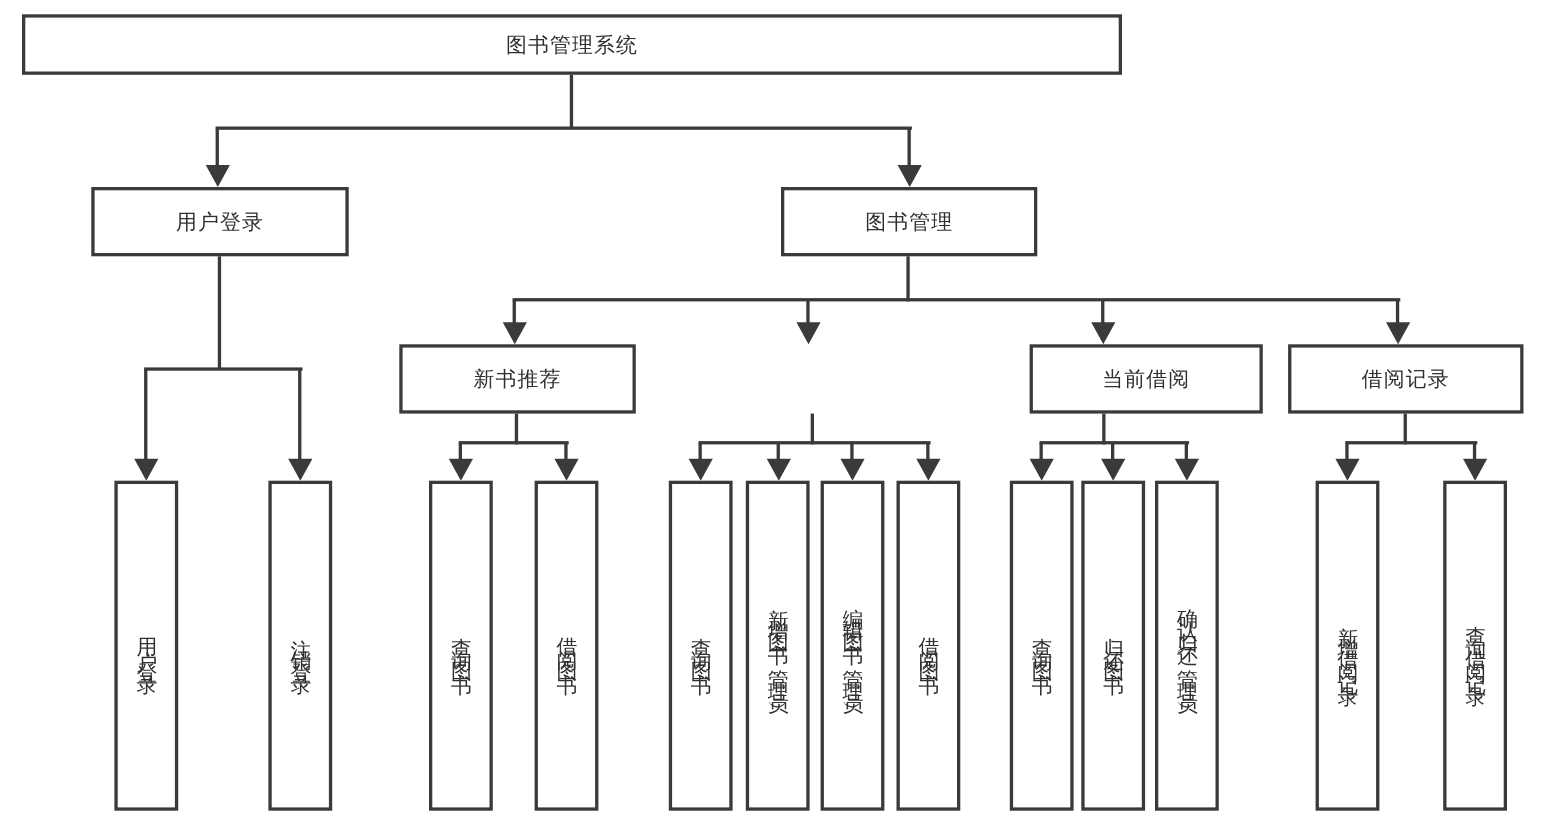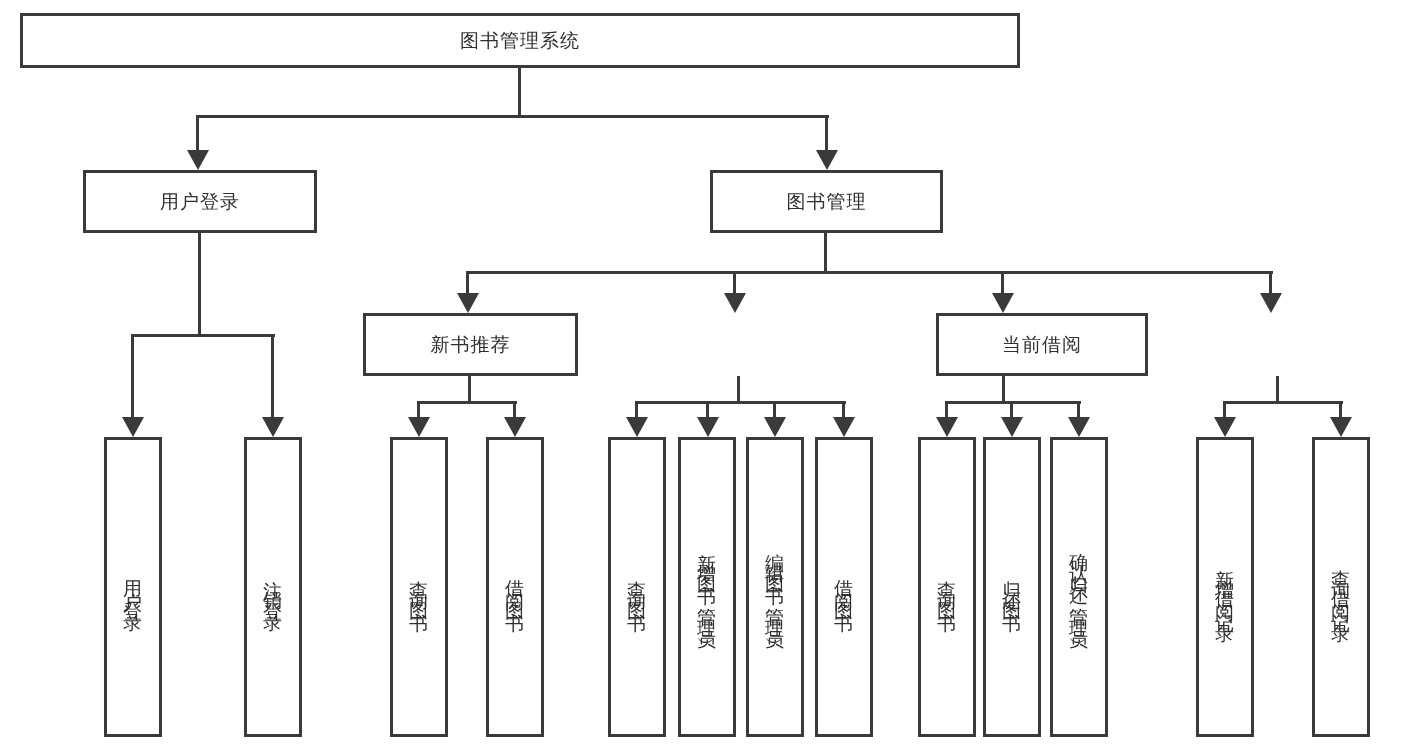--- a/index.html
+++ b/index.html
@@ -69,20 +69,23 @@
   <div class="vline" style="left:1001px;top:273px;height:24px;"></div>
   <div class="arrow" style="left:992px;top:293px;"></div>
   <div class="vline" style="left:1269px;top:273px;height:24px;"></div>
   <div class="arrow" style="left:1260px;top:293px;"></div>
 
   <div class="box hbox" style="left:363px;top:313px;width:215px;height:63px;">
     <span>新书推荐</span>
   </div>
   <div class="box hbox" style="left:898px;top:313px;width:212px;height:63px;margin-left:38px;">
     <span>当前借阅</span>
+  </div>
+  <div class="box hbox" style="left:1171px;top:313px;width:214px;height:63px;">
+    <span>借阅记录</span>
   </div>
 
   <div class="vline" style="left:468px;top:376px;height:28px;"></div>
   <div class="hline" style="left:417px;top:401px;width:100px;"></div>
   <div class="vline" style="left:417px;top:403px;height:18px;"></div>
   <div class="arrow" style="left:408px;top:417px;"></div>
   <div class="vline" style="left:513px;top:403px;height:18px;"></div>
   <div class="arrow" style="left:504px;top:417px;"></div>
 
   <div class="vline" style="left:737px;top:376px;height:28px;"></div>

